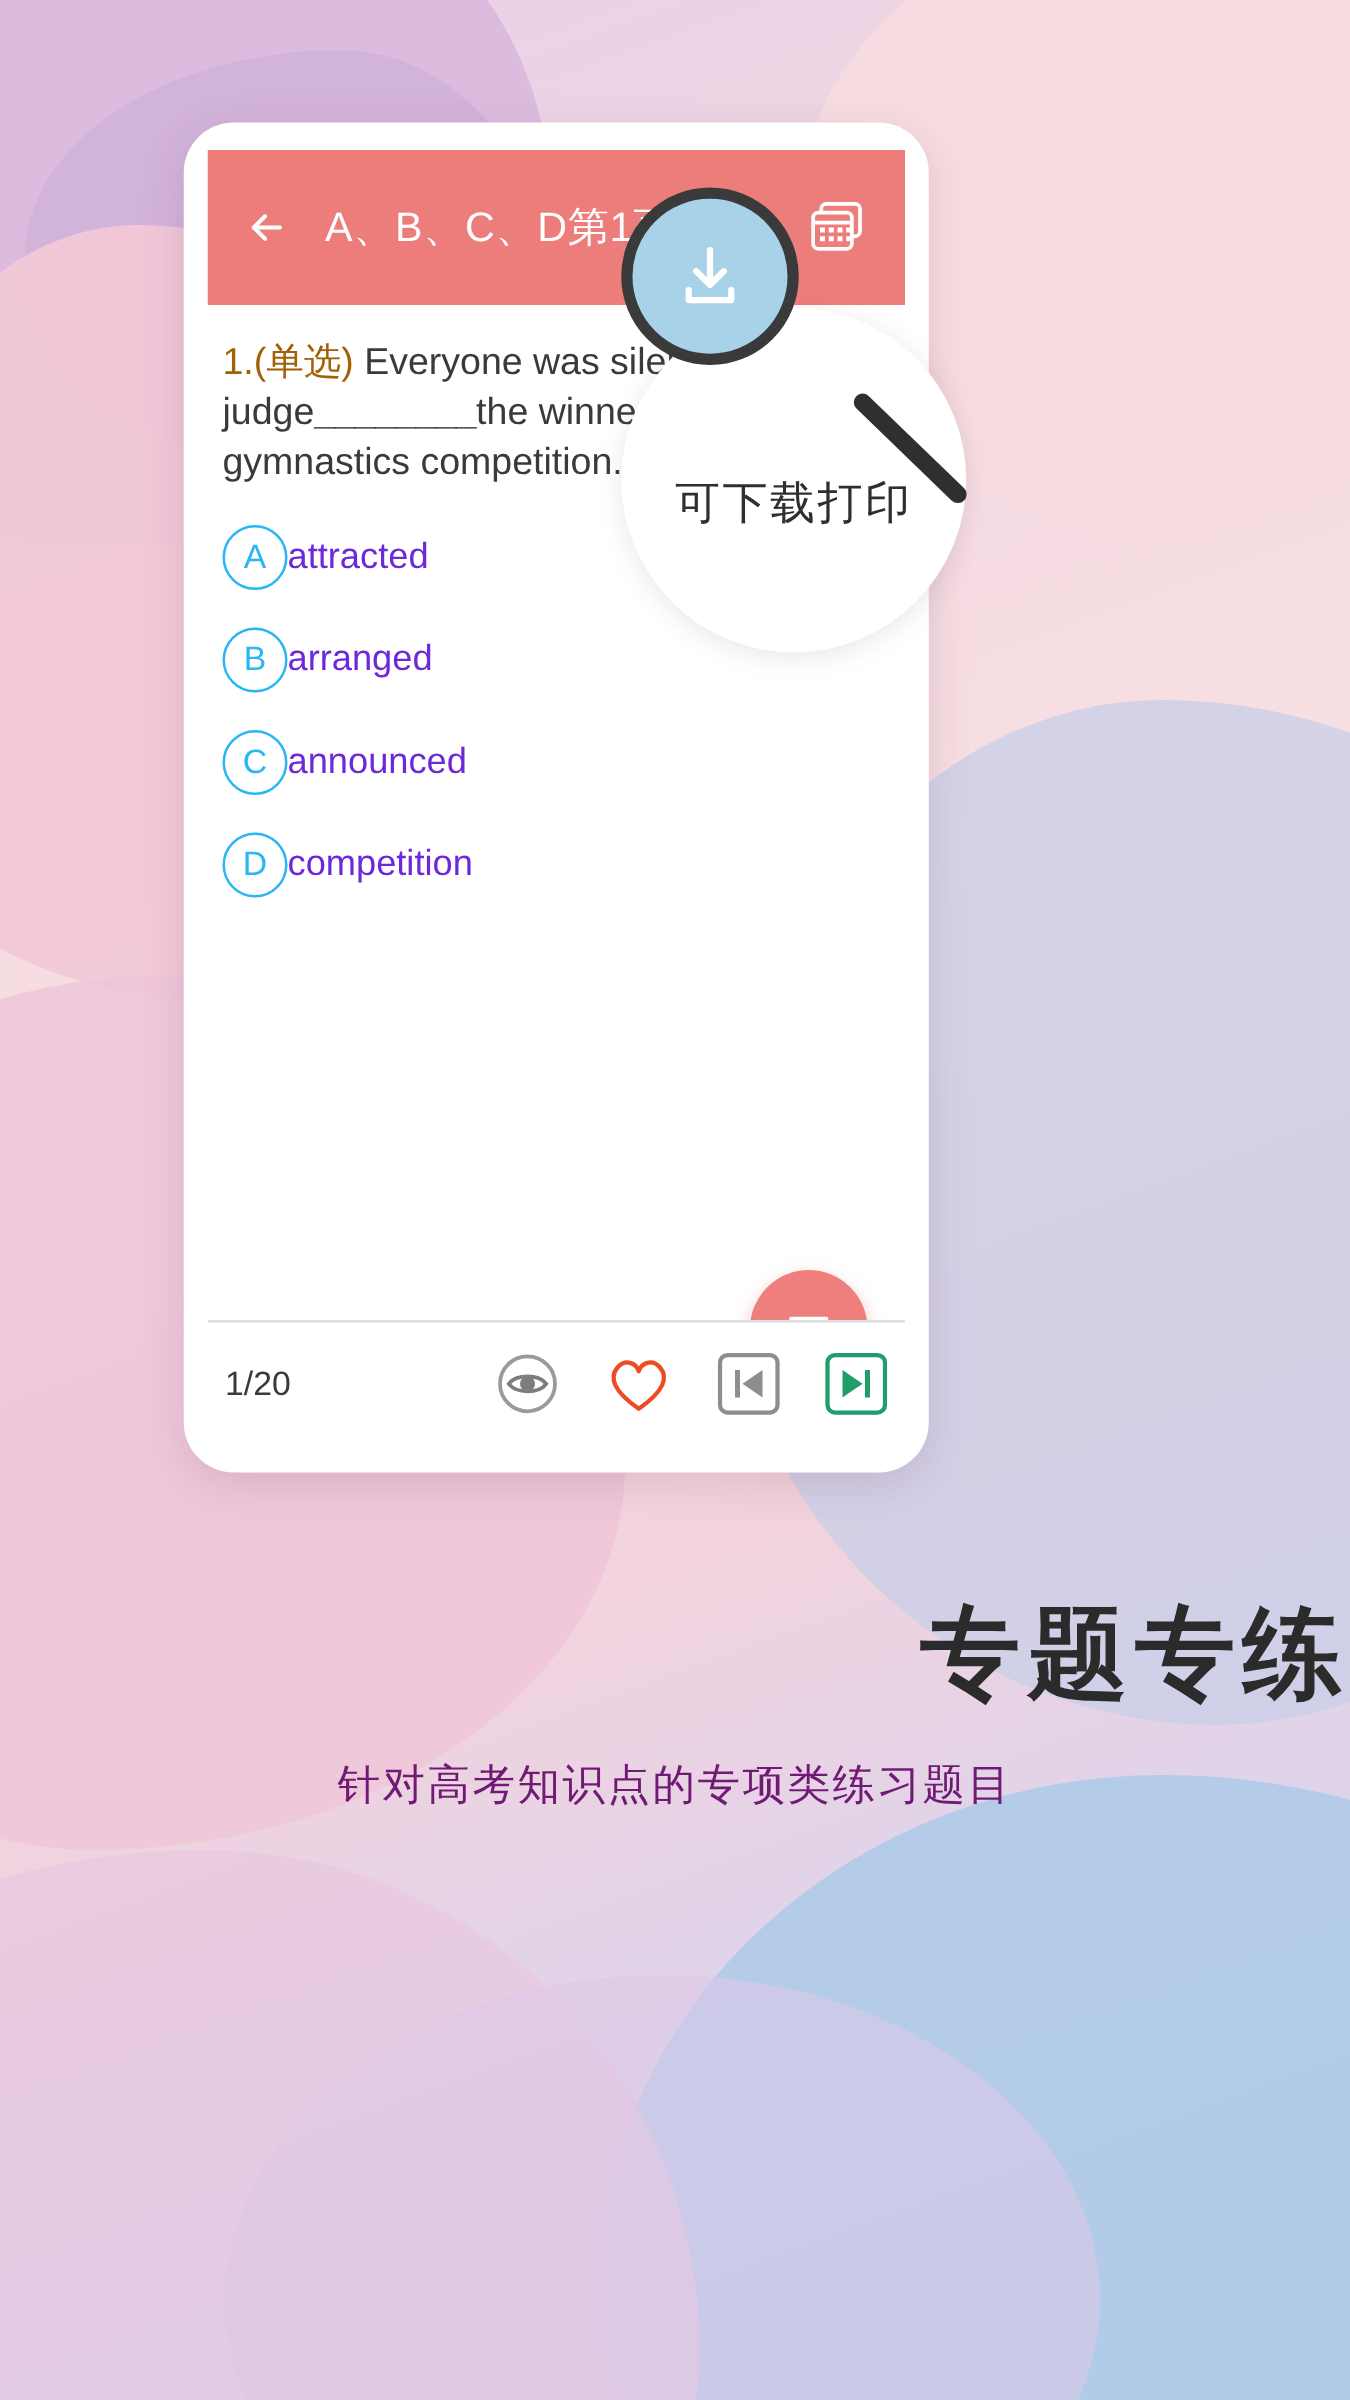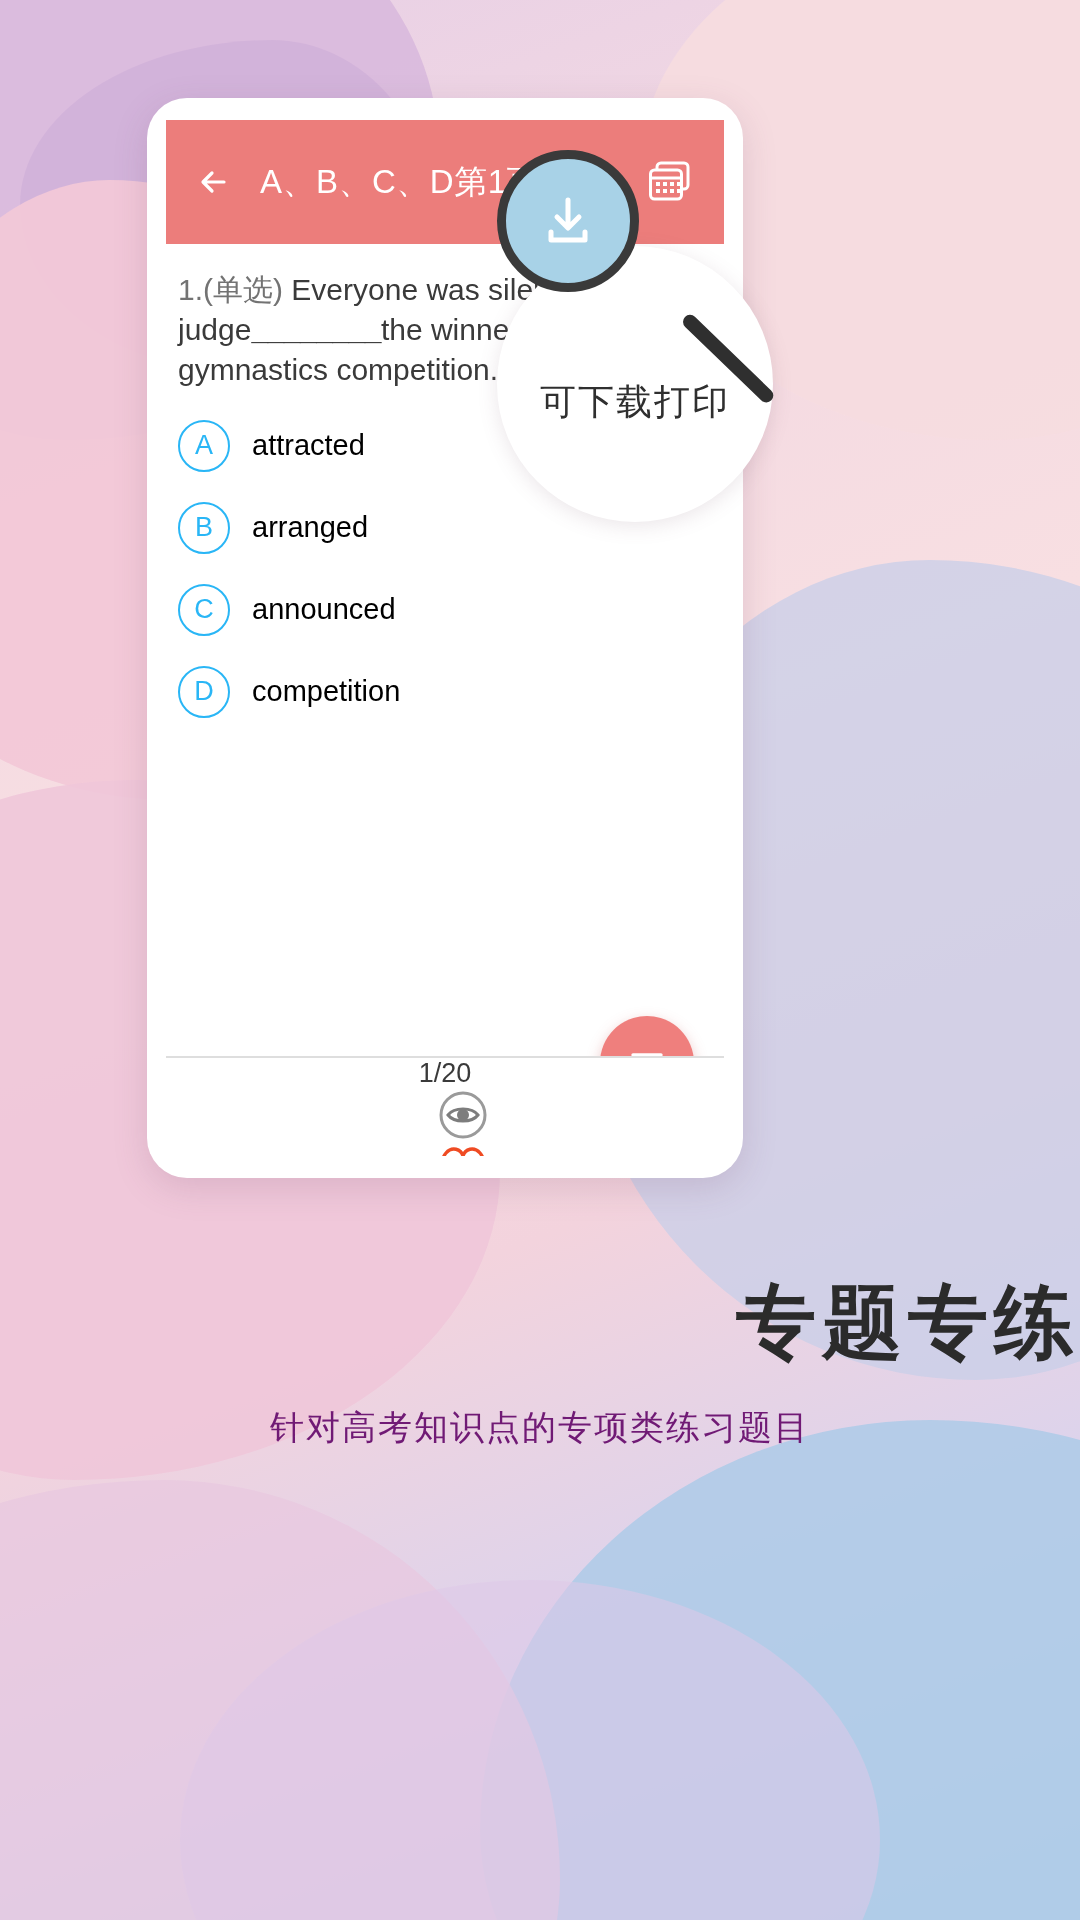--- a/index.html
+++ b/index.html
@@ -72,47 +72,47 @@
   #appbar-spacer { flex:1 1 auto; }
   #calendar-icon { width:44px; height:42px; margin-right:6px; }
 
   
   #content { position:relative; height:912px; background:#fff; }
   #question-text {
     padding:26px 12px 0 12px;
     font-size:30px; line-height:1.33; color:#3a3a3a;
     word-break:break-word;
   }
-  #q-num { color:#737373; }
+  #q-num { color:#a16207; }
   .blank { letter-spacing:-.5px;font-weight:bold; }
 
   #options { margin-top:30px; padding:0 12px; }
   .option { display:flex; align-items:center; margin-bottom:30px; }
   .opt-badge {
     width:52px; height:52px; border-radius:50%;
     border:2px solid #29b6f6; color:#29b6f6;
     display:flex; align-items:center; justify-content:center;
     font-size:27px; flex:0 0 auto;
   }
-  .opt-label { margin-left:22px; font-size:29px; color:#000000; }
+  .opt-label { font-size:29px; color:#6d28d9; }
 
   
   #fab {
     position:absolute; right:30px; bottom:46px;
     width:94px; height:94px; border-radius:50%;
     background:#ef7f7d; display:flex; align-items:center; justify-content:center;
     box-shadow:0 5px 14px rgba(200,90,90,.35);
   }
   #fab-lines { width:40px; height:28px; }
 
   
   #bottombar {
     position:absolute; left:0; bottom:0; width:100%; height:100px;
     border-top:2px solid #dedede; background:#fff;
-    display:flex; align-items:center; padding:0 14px;flex-direction:column;
+    display:flex; align-items:center; padding:0 14px;
   }
   #page-indicator { font-size:27px; color:#3a3a3a; }
   #bottombar-spacer { flex:1 1 auto; }
   .bb-icon { margin-left:36px; display:flex; align-items:center; justify-content:center; }
 
   
   #magnifier { position:absolute; left:497px; top:150px; width:300px; height:330px; z-index:6; }
   #mag-handle {
     position:absolute; left:188px; top:160px; width:120px; height:14px;
     background:#2f2f2f; border-radius:7px; transform:rotate(44deg);

